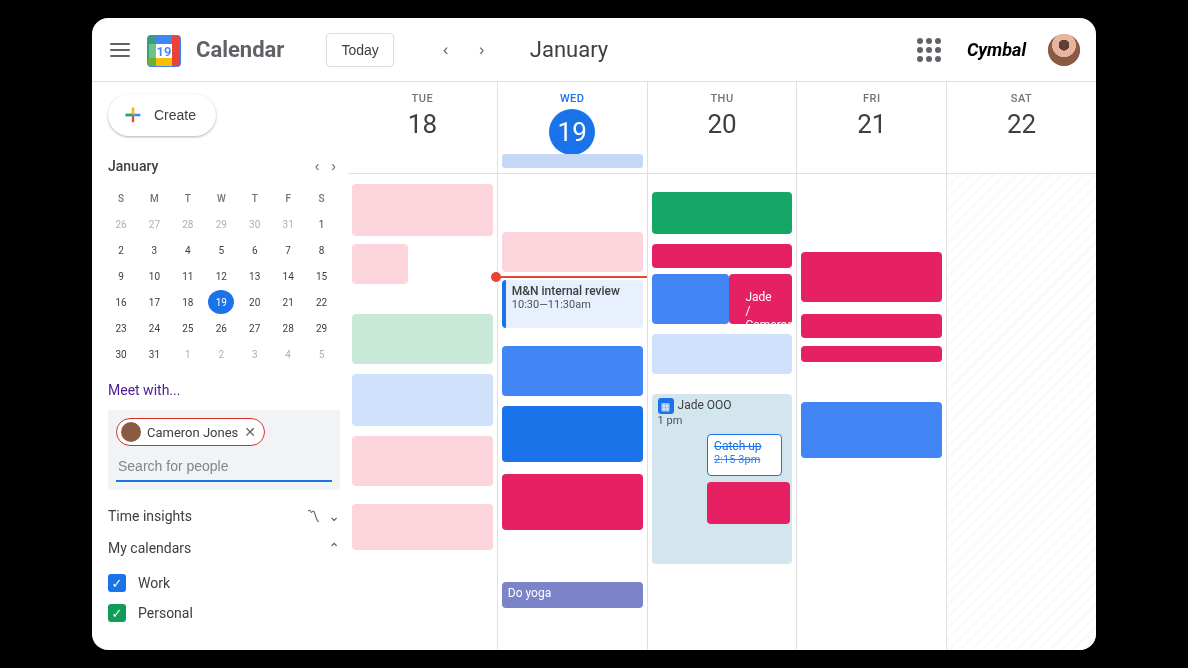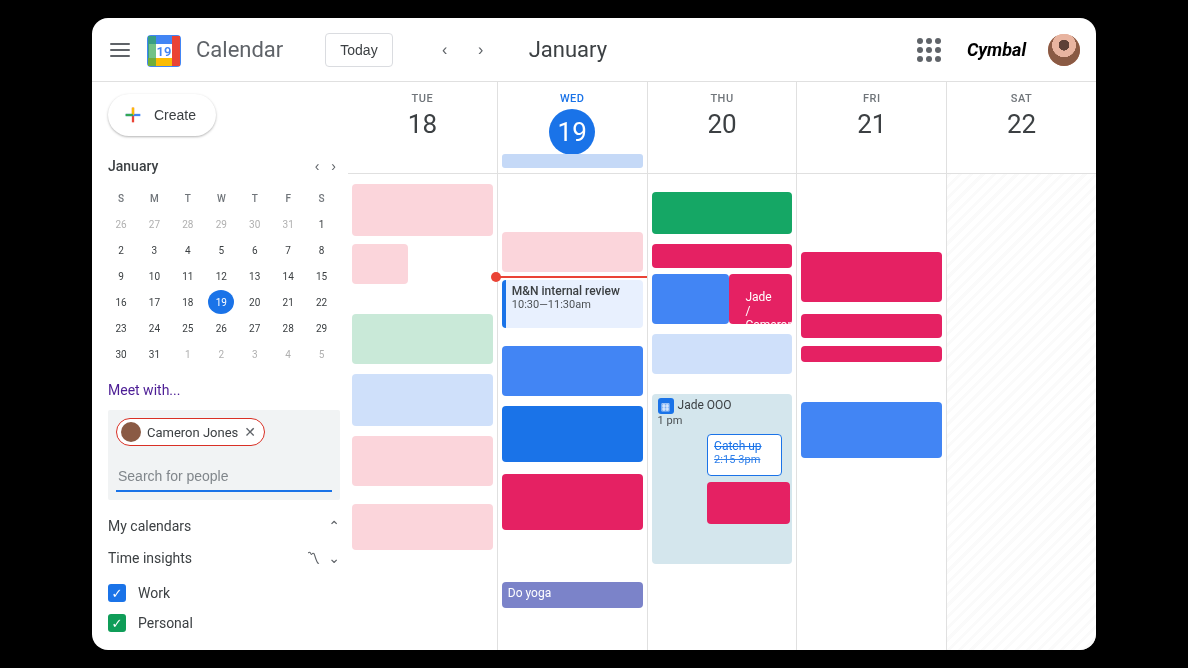--- a/index.html
+++ b/index.html
@@ -3,21 +3,21 @@
 <meta charset="utf-8">
 <style>
 * { box-sizing: border-box; margin: 0; padding: 0; }
 body { font-family: 'Google Sans', Roboto, Arial, sans-serif; background: #000; width: 1188px; height: 668px; overflow: hidden; position: relative; }
 .window { position: absolute; top: 18px; left: 92px; right: 92px; bottom: 18px; background: #fff; border-radius: 16px; overflow: hidden; box-shadow: 0 0 0 1px rgba(0,0,0,.1); display: flex; flex-direction: column; }
 .header { display: flex; align-items: center; padding: 10px 16px; gap: 12px; border-bottom: 1px solid #e0e0e0; height: 64px; }
 .menu-icon { width: 24px; height: 24px; cursor: pointer; display: flex; flex-direction: column; justify-content: center; gap: 4px; padding: 0 2px; }
 .menu-icon span { height: 2px; background: #5f6368; border-radius: 1px; }
 .logo { width: 40px; height: 40px; position: relative; }
 .logo svg { width: 100%; height: 100%; }
-.app-title { font-size: 22px; color: #5f6368; font-weight: 400; margin-right: 30px; }
+.app-title { font-size: 22px; color: #5f6368; font-weight: 700; margin-right: 30px; }
 .today-btn { border: 1px solid #dadce0; background: #fff; padding: 8px 14px; border-radius: 4px; font-size: 14px; color: #3c4043; cursor: pointer; margin-right: 24px; }
 .nav-arrows { display: flex; gap: 4px; }
 .nav-arrow { width: 32px; height: 32px; border: none; background: none; cursor: pointer; color: #5f6368; font-size: 16px; border-radius: 50%; display: flex; align-items: center; justify-content: center; }
 .month-title { font-size: 22px; color: #3c4043; margin-left: 20px; font-weight: 400; }
 .spacer { flex: 1; }
 .apps-grid { width: 24px; height: 24px; display: grid; grid-template-columns: repeat(3,1fr); grid-template-rows: repeat(3,1fr); gap: 3px; cursor: pointer; margin-right: 14px; }
 .apps-grid span { background: #5f6368; border-radius: 50%; }
 .brand-logo { font-weight: 700; font-size: 18px; color: #000; font-style: italic; margin-right: 10px; }
 .avatar { width: 32px; height: 32px; border-radius: 50%; background: linear-gradient(135deg, #e8b4a0, #d4876a); position: relative; overflow: hidden; }
 .avatar::after { content: ''; position: absolute; inset: 0; background: radial-gradient(circle at 50% 35%, #5d4037 0%, #5d4037 20%, #e8b4a0 21%, #e8b4a0 45%, #8a5a44 46%); }
@@ -32,21 +32,21 @@
 .mini-grid { display: grid; grid-template-columns: repeat(7, 1fr); gap: 2px; margin-bottom: 16px; }
 .mini-cell { width: 26px; height: 24px; display: flex; align-items: center; justify-content: center; font-size: 10px; color: #3c4043; border-radius: 50%; cursor: pointer; }
 .mini-cell.dow { color: #70757a; font-weight: 500; cursor: default; }
 .mini-cell.muted { color: #b0b0b0; }
 .mini-cell.today { background: #1a73e8; color: #fff; }
 .section-label { font-size: 14px; color: #4c1d95; margin: 12px 0; }
 .chip-area { background: #f1f3f4; padding: 8px; border-radius: 2px; margin-bottom: 10px; }
 .person-chip { display: inline-flex; align-items: center; gap: 6px; background: #fff; border: 1.5px solid #d93025; border-radius: 16px; padding: 3px 8px 3px 4px; font-size: 13px; color: #3c4043; }
 .person-chip .chip-avatar { width: 20px; height: 20px; border-radius: 50%; background: #8a5a44; }
 .chip-close { cursor: pointer; color: #5f6368; font-size: 14px; }
-.search-input { width: 100%; border: none; border-bottom: 2px solid #1a73e8; background: transparent; padding: 6px 2px; font-size: 14px; color: #3c4043; outline: none; margin-top: 16px; }
+.search-input { width: 100%; border: none; border-bottom: 2px solid #1a73e8; background: transparent; padding: 6px 2px; font-size: 14px; color: #3c4043; outline: none; margin-top: 6px; }
 .search-input::placeholder { color: #80868b; }
 .collapsible { display: flex; align-items: center; justify-content: space-between; padding: 8px 0; cursor: pointer; font-size: 14px; color: #3c4043; }
 .collapsible .icons { display: flex; gap: 8px; color: #5f6368; }
 .cal-list { padding: 4px 0; }
 .cal-item { display: flex; align-items: center; gap: 12px; padding: 6px 0; font-size: 14px; color: #3c4043; }
 .checkbox { width: 18px; height: 18px; border-radius: 3px; display: flex; align-items: center; justify-content: center; color: #fff; font-size: 13px; }
 .checkbox.blue { background: #1a73e8; }
 .checkbox.green { background: #0f9d58; }
 .main { flex: 1; display: flex; flex-direction: column; position: relative; overflow: hidden; }
 .day-headers { display: flex; border-bottom: 1px solid #e0e0e0; height: 92px; }
@@ -201,31 +201,31 @@
       <div class="chip-area">
         <div class="person-chip">
           <div class="chip-avatar"></div>
           <span>Cameron Jones</span>
           <span class="chip-close">✕</span>
         </div>
         <input class="search-input" placeholder="Search for people" style="">
       </div>
 
       <div class="collapsible">
-        <span>My calendars</span>
-        <span class="icons">
-            <span>⌃</span>
-          </span>
-      </div>
-
-      <div class="collapsible">
         <span>Time insights</span>
         <span class="icons">
             <span>〽</span>
             <span>⌄</span>
+          </span>
+      </div>
+
+      <div class="collapsible">
+        <span>My calendars</span>
+        <span class="icons">
+            <span>⌃</span>
           </span>
       </div>
       <div class="cal-list" id="cal-list">
           <div class="cal-item">
             <div class="checkbox blue">✓</div>
             <span>Work</span>
           </div>
           <div class="cal-item">
             <div class="checkbox green">✓</div>
             <span>Personal</span>

